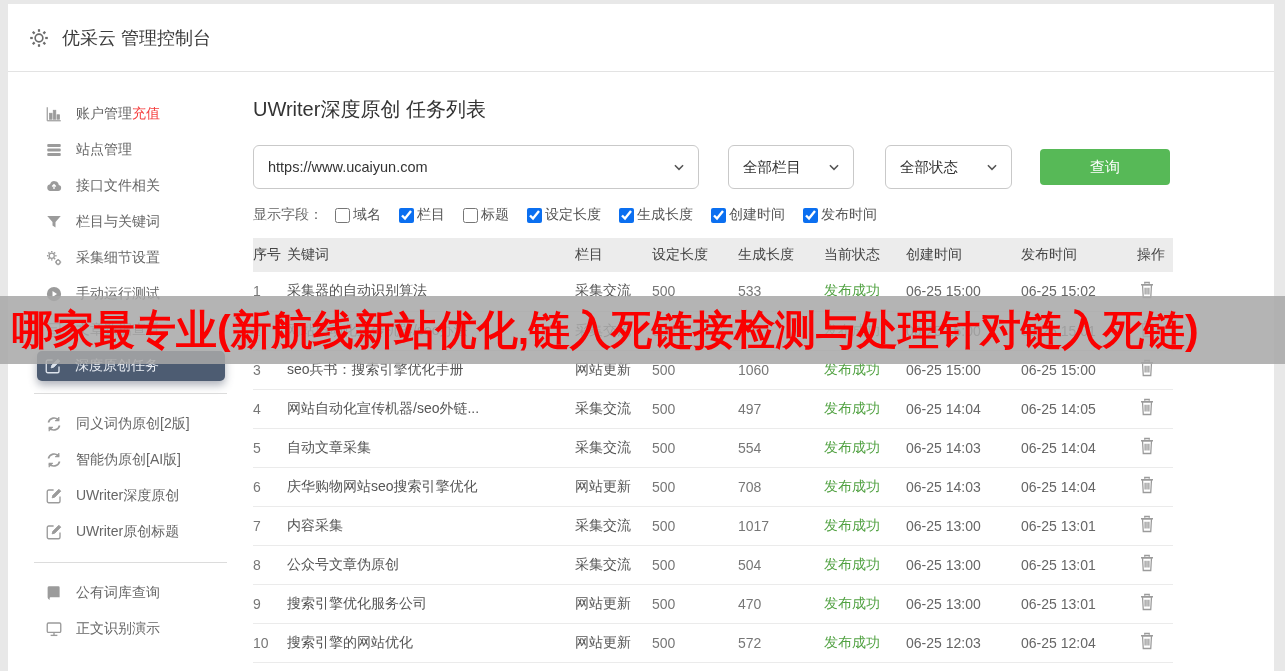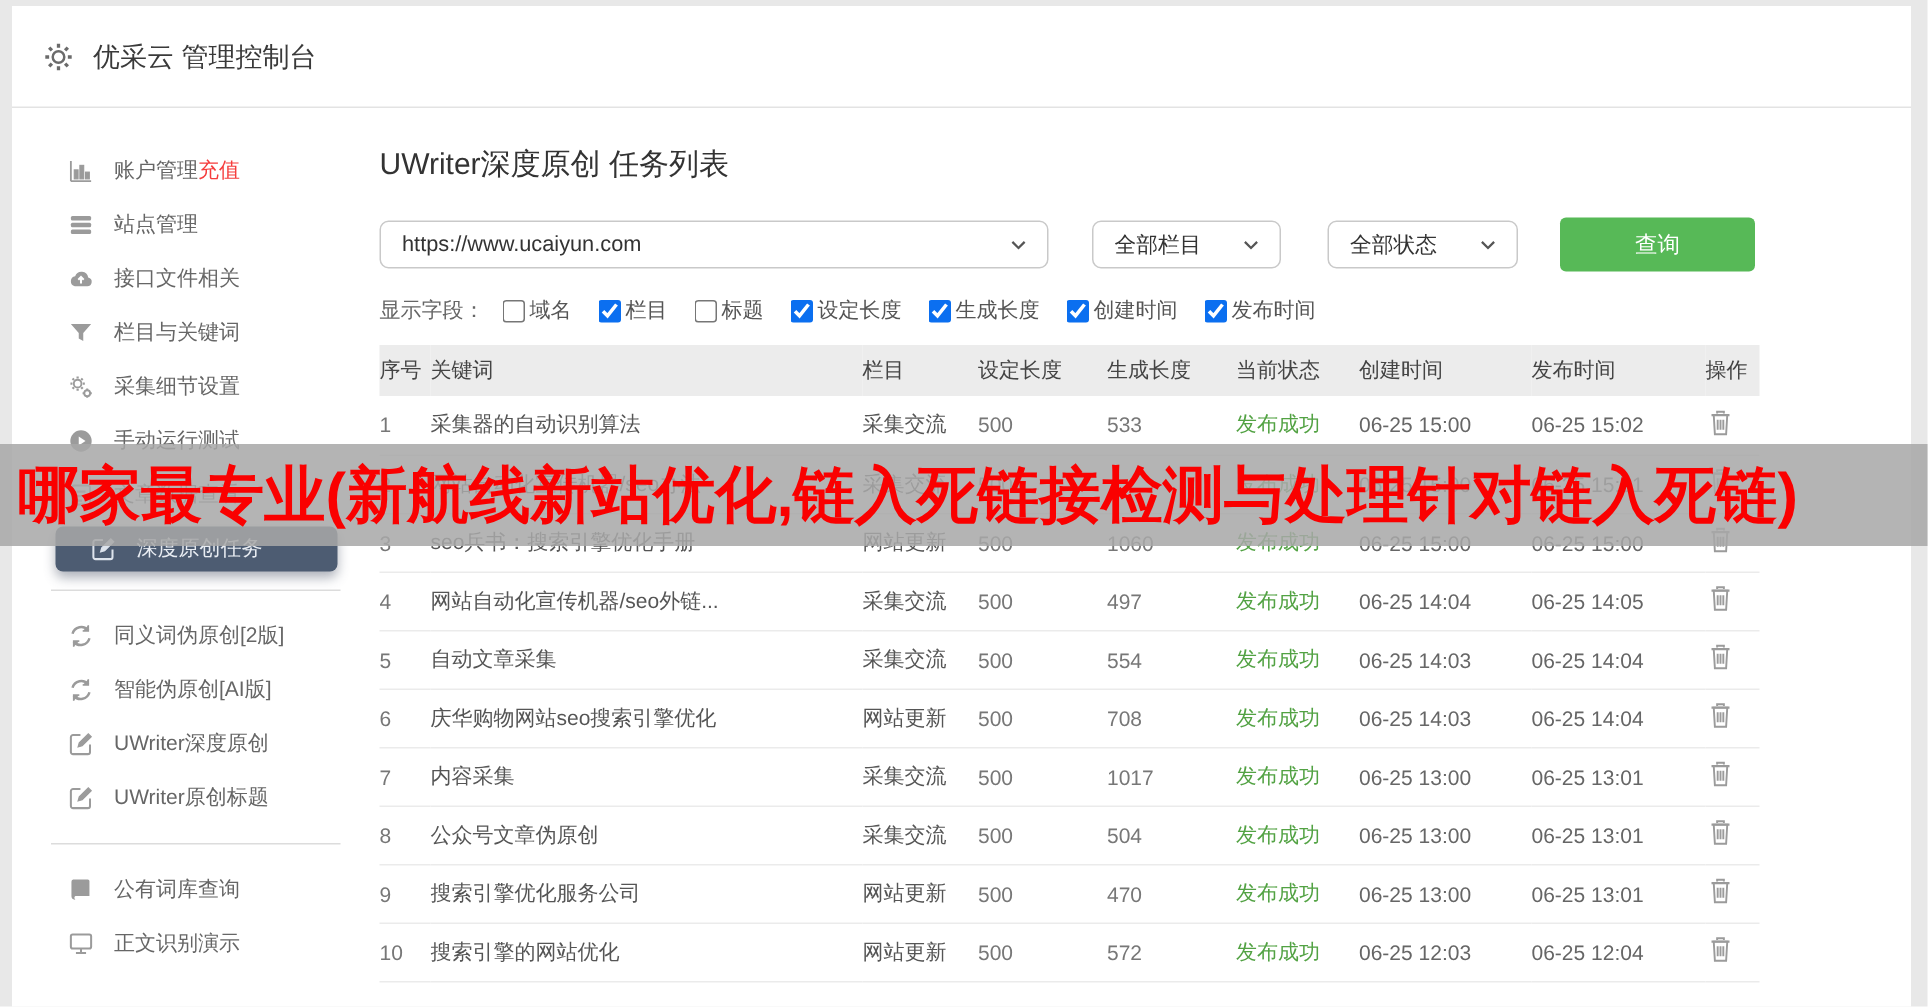--- a/index.html
+++ b/index.html
@@ -18,38 +18,38 @@
 
   .body-row { display:flex; height:598px; }
 
   
   .sidebar { width:245px; flex-shrink:0; padding-top:24px; }
   .side-item { height:36px; display:flex; align-items:center; padding-left:37px; color:#666; font-size:14px; cursor:pointer; }
   .side-item .icon { margin-right:13px; }
   .side-item .label { white-space:nowrap; }
   .side-item .extra { margin-left:0; }
   .side-item.selected {
-    margin:3px 28px 3px 29px; width:188px; height:30px; padding-left:23px;
+    margin:3px 28px 3px 29px; width:188px; height:30px; padding-left:7px;
     background:#4d5c72; border-radius:5px; color:#e9edf3;
     box-shadow:0 4px 8px rgba(70,80,100,.45);
   }
   .side-divider { height:1px; background:#dcdcdc; margin:12px 26px; }
 
   .icon { display:inline-flex; width:18px; height:18px; color:#9b9b9b; flex-shrink:0; }
   .icon svg { width:100%; height:100%; }
   .side-item.selected .icon { color:#dde3ec; }
   .topbar .icon { width:22px; height:22px; color:#6b6b6b; }
 
   
   .main { padding-top:24px; width:919px; }
   .page-title { font-size:20px; font-weight:500; color:#333; margin:0 0 22px 0; }
 
   .filter-row { display:flex; align-items:center; }
   .select {
-    height:32px; border:1px solid #c9c9c9; border-radius:6px; background:#fff;
+    height:44px; border:1px solid #c9c9c9; border-radius:6px; background:#fff;
     display:flex; align-items:center; justify-content:space-between;
     padding:0 12px 0 14px; font-size:14.5px; color:#333; cursor:pointer;
   }
   .select .chev { width:14px; height:14px; color:#555; flex-shrink:0; margin-left:8px; }
   .select.sel-site { width:446px; margin-right:29px; }
   .select.sel-col  { width:126px; margin-right:31px; }
   .select.sel-stat { width:127px; margin-right:28px; }
   .btn-query { width:130px; height:36px; background:#57b957; border:none; border-radius:4px; color:#fff; font-size:15px; cursor:pointer; font-family:inherit; }
 
   .fields-row { display:flex; align-items:center; margin-top:17px; font-size:14px; color:#555; }

